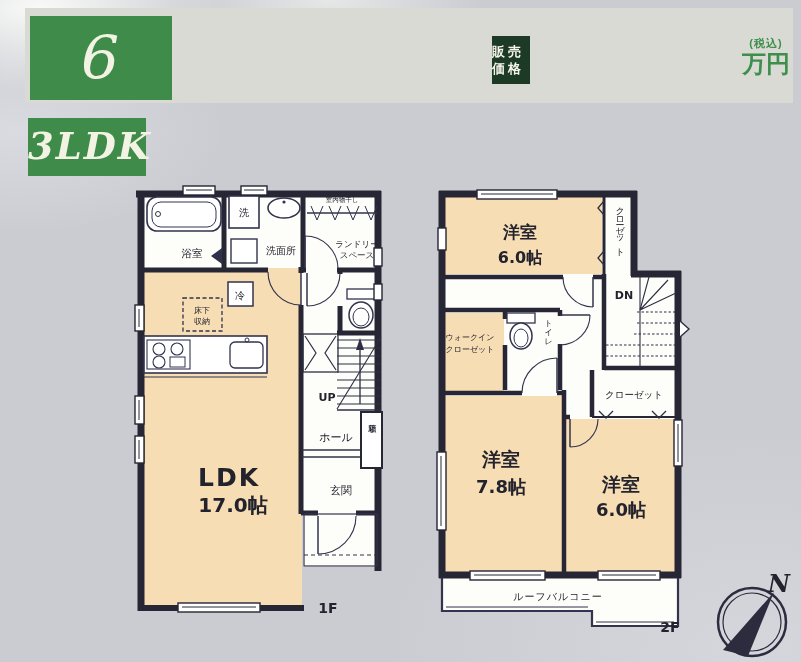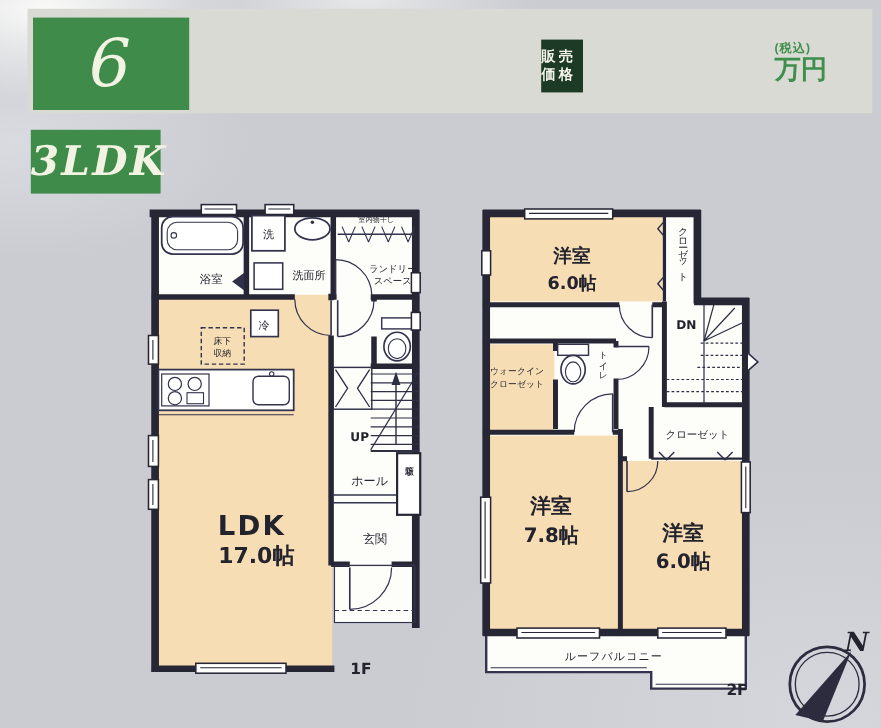--- a/index.html
+++ b/index.html
@@ -29,22 +29,22 @@
     position:absolute;left:492px;top:36px;width:38px;height:48px;background:#1d3a26;
     color:#f5f5ea;font-size:13px;font-weight:bold;text-align:left;
     display:flex;flex-direction:column;justify-content:center;letter-spacing:3px;line-height:17px;
     font-family:"DejaVu Serif","Liberation Serif",serif;
   }
   .price-value{
     position:absolute;left:533px;top:10px;width:180px;
     font-family:"DejaVu Serif","Liberation Serif",serif;font-style:italic;
     font-size:68px;color:#4d9c58;line-height:1;letter-spacing:-1px;
   }
-  .price-right{position:absolute;left:704px;top:36px;color:#3f8f4c;
-    font-family:Liberation Sans, sans-serif;font-weight:bold;}
+  .price-right{position:absolute;left:742px;top:36px;color:#3f8f4c;
+    font-family:Liberation Sans, sans-serif;font-weight:bold;text-align:center;}
   .tax{font-size:11px;letter-spacing:1px;}
   .man-yen{font-size:24px;line-height:26px;}
   .layout-badge{
     position:absolute;left:28px;top:118px;width:118px;height:58px;background:#3e8b4a;
     color:#f3f3e3;font-family:"DejaVu Serif","Liberation Serif",serif;
     font-style:italic;font-weight:bold;font-size:37px;text-align:left;line-height:56px;letter-spacing:2px;
   }
   svg.plan{position:absolute;}
   svg text{font-family:"DejaVu Sans","Liberation Sans",sans-serif;fill:#23232e;}
 </style>

